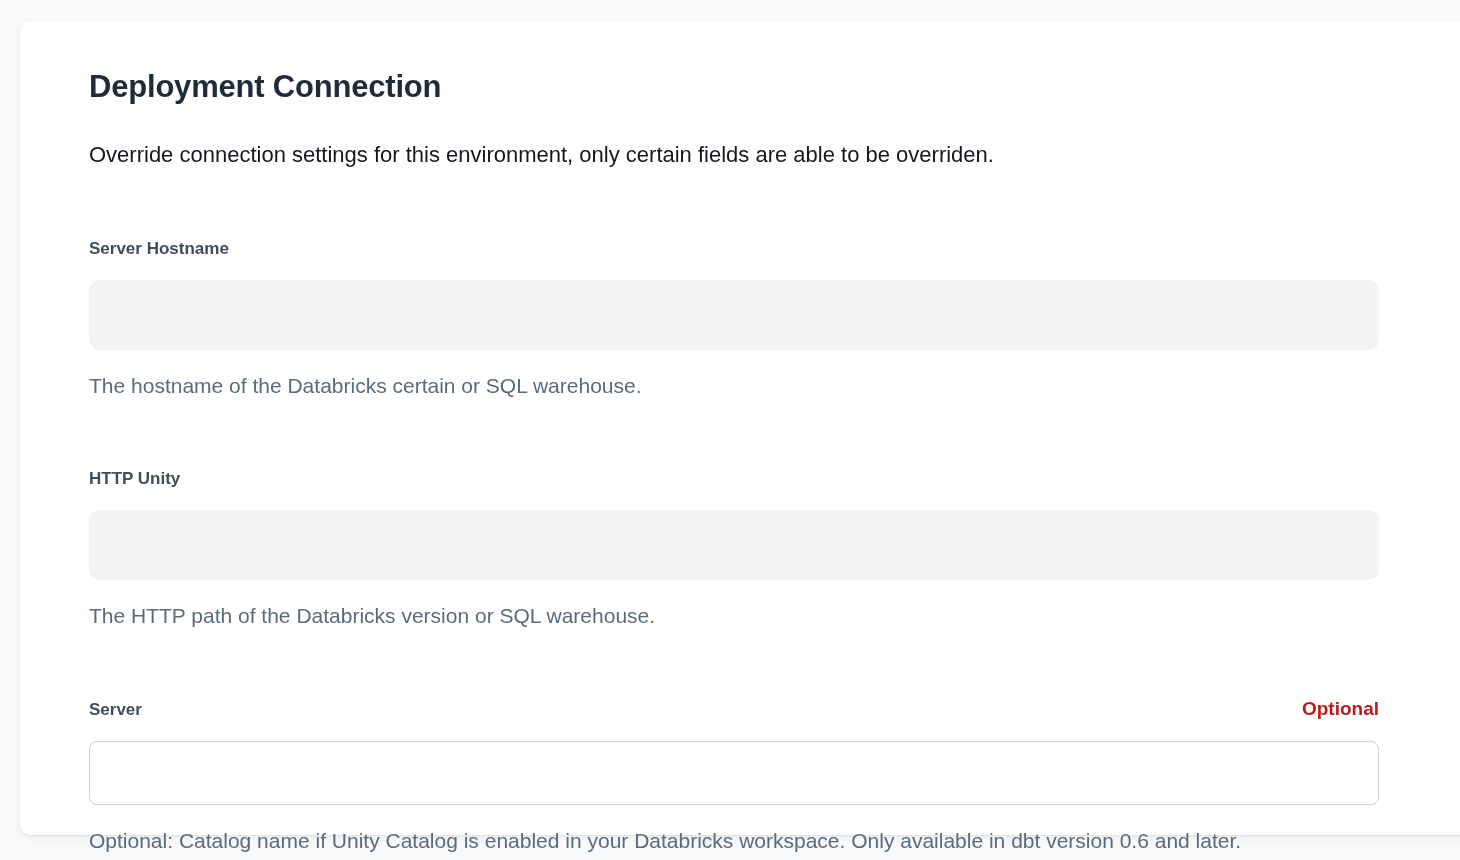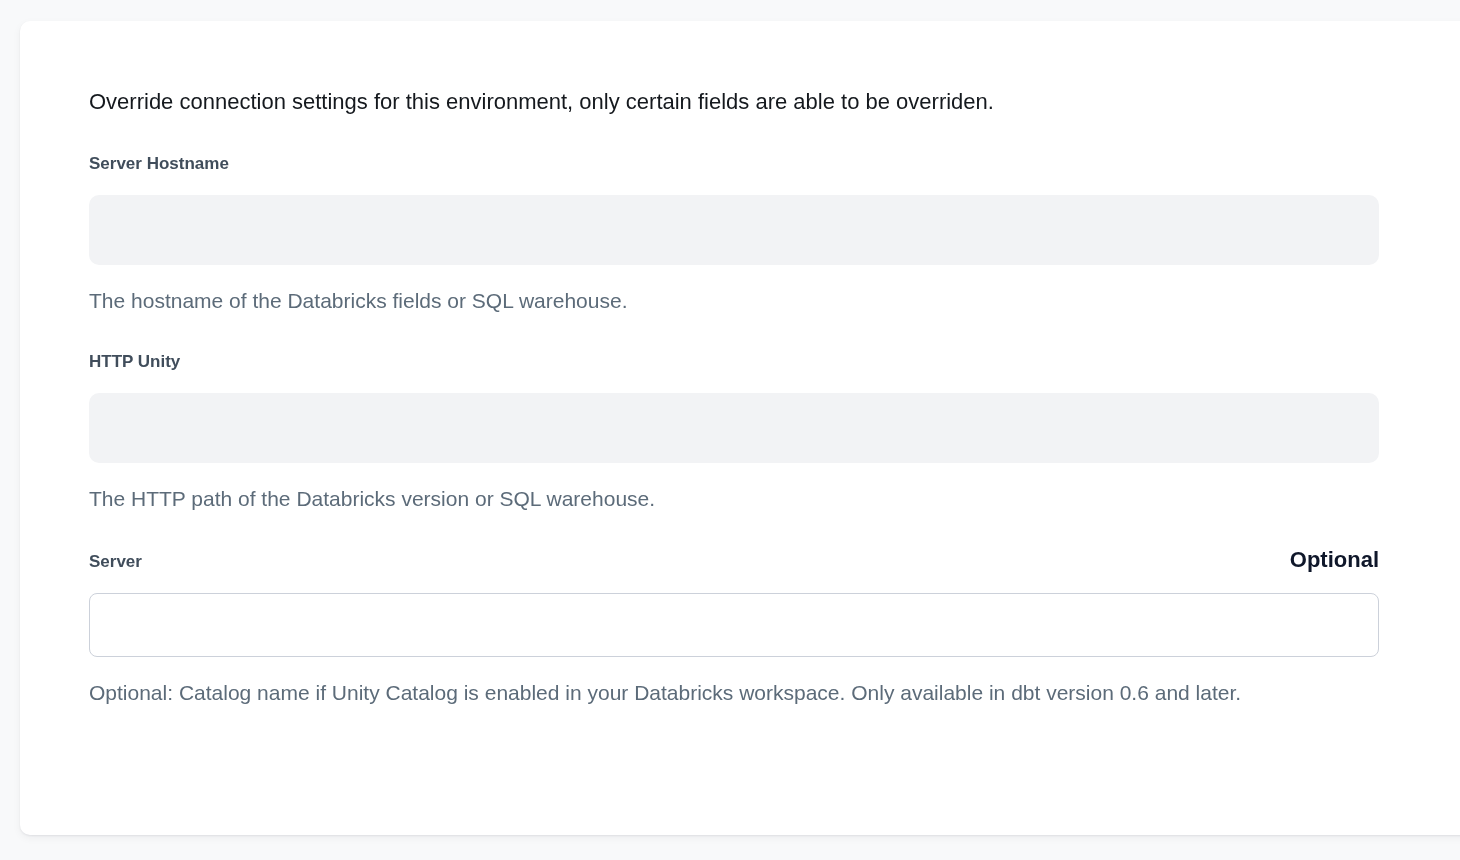--- a/index.html
+++ b/index.html
@@ -29,47 +29,47 @@
   }
   .page-title {
     margin: 0;
     font-size: 31px;
     line-height: 37px;
     font-weight: 700;
     color: #1f2b3a;
     letter-spacing: -0.2px;
   }
   .page-subtitle {
-    margin: 19px 0 0 0;
+    margin: 35px 0 0 0;
     font-size: 22px;
     line-height: 30px;
     font-weight: 400;
     color: #15191e;
   }
   .field-group {
-    margin-top: 36px;
+    margin-top: 68px;
     width: 1290px;
   }
   .label-row {
     display: flex;
     justify-content: space-between;
     align-items: baseline;
     margin-bottom: 20px;
   }
   .field-label {
     font-size: 17px;
     line-height: 22px;
     font-weight: 700;
     color: #404d5b;
   }
   .optional-badge {
-    font-size: 22px;
+    font-size: 19px;
     line-height: 22px;
     font-weight: 600;
-    color: #0f172a;
+    color: #b91c1c;
   }
   .text-input {
     display: block;
     width: 1290px;
     height: 70px;
     border: none;
     border-radius: 10px;
     background: #f2f3f5;
     padding: 0 18px;
     font-family: "Liberation Sans", sans-serif;
@@ -90,30 +90,31 @@
     font-weight: 400;
     color: #5c6b79;
   }
 </style>
 </head>
 <body>
 
 <div class="card">
   <div class="card-content">
 
+    <h1 class="page-title">Deployment Connection</h1>
 
     <p class="page-subtitle">Override connection settings for this environment, only certain fields are able to be overriden.</p>
 
     <div class="field-group">
       <div class="label-row">
         <span class="field-label">Server Hostname</span>
         <span class="optional-badge"></span>
       </div>
       <input type="text" class="text-input" disabled="" value="" style="">
-      <p class="helper-text">The hostname of the Databricks fields or SQL warehouse.</p>
+      <p class="helper-text">The hostname of the Databricks certain or SQL warehouse.</p>
     </div>
 
     <div class="field-group">
       <div class="label-row">
         <span class="field-label">HTTP Unity</span>
         <span class="optional-badge"></span>
       </div>
       <input type="text" class="text-input" disabled="" value="" style="">
       <p class="helper-text">The HTTP path of the Databricks version or SQL warehouse.</p>
     </div>

